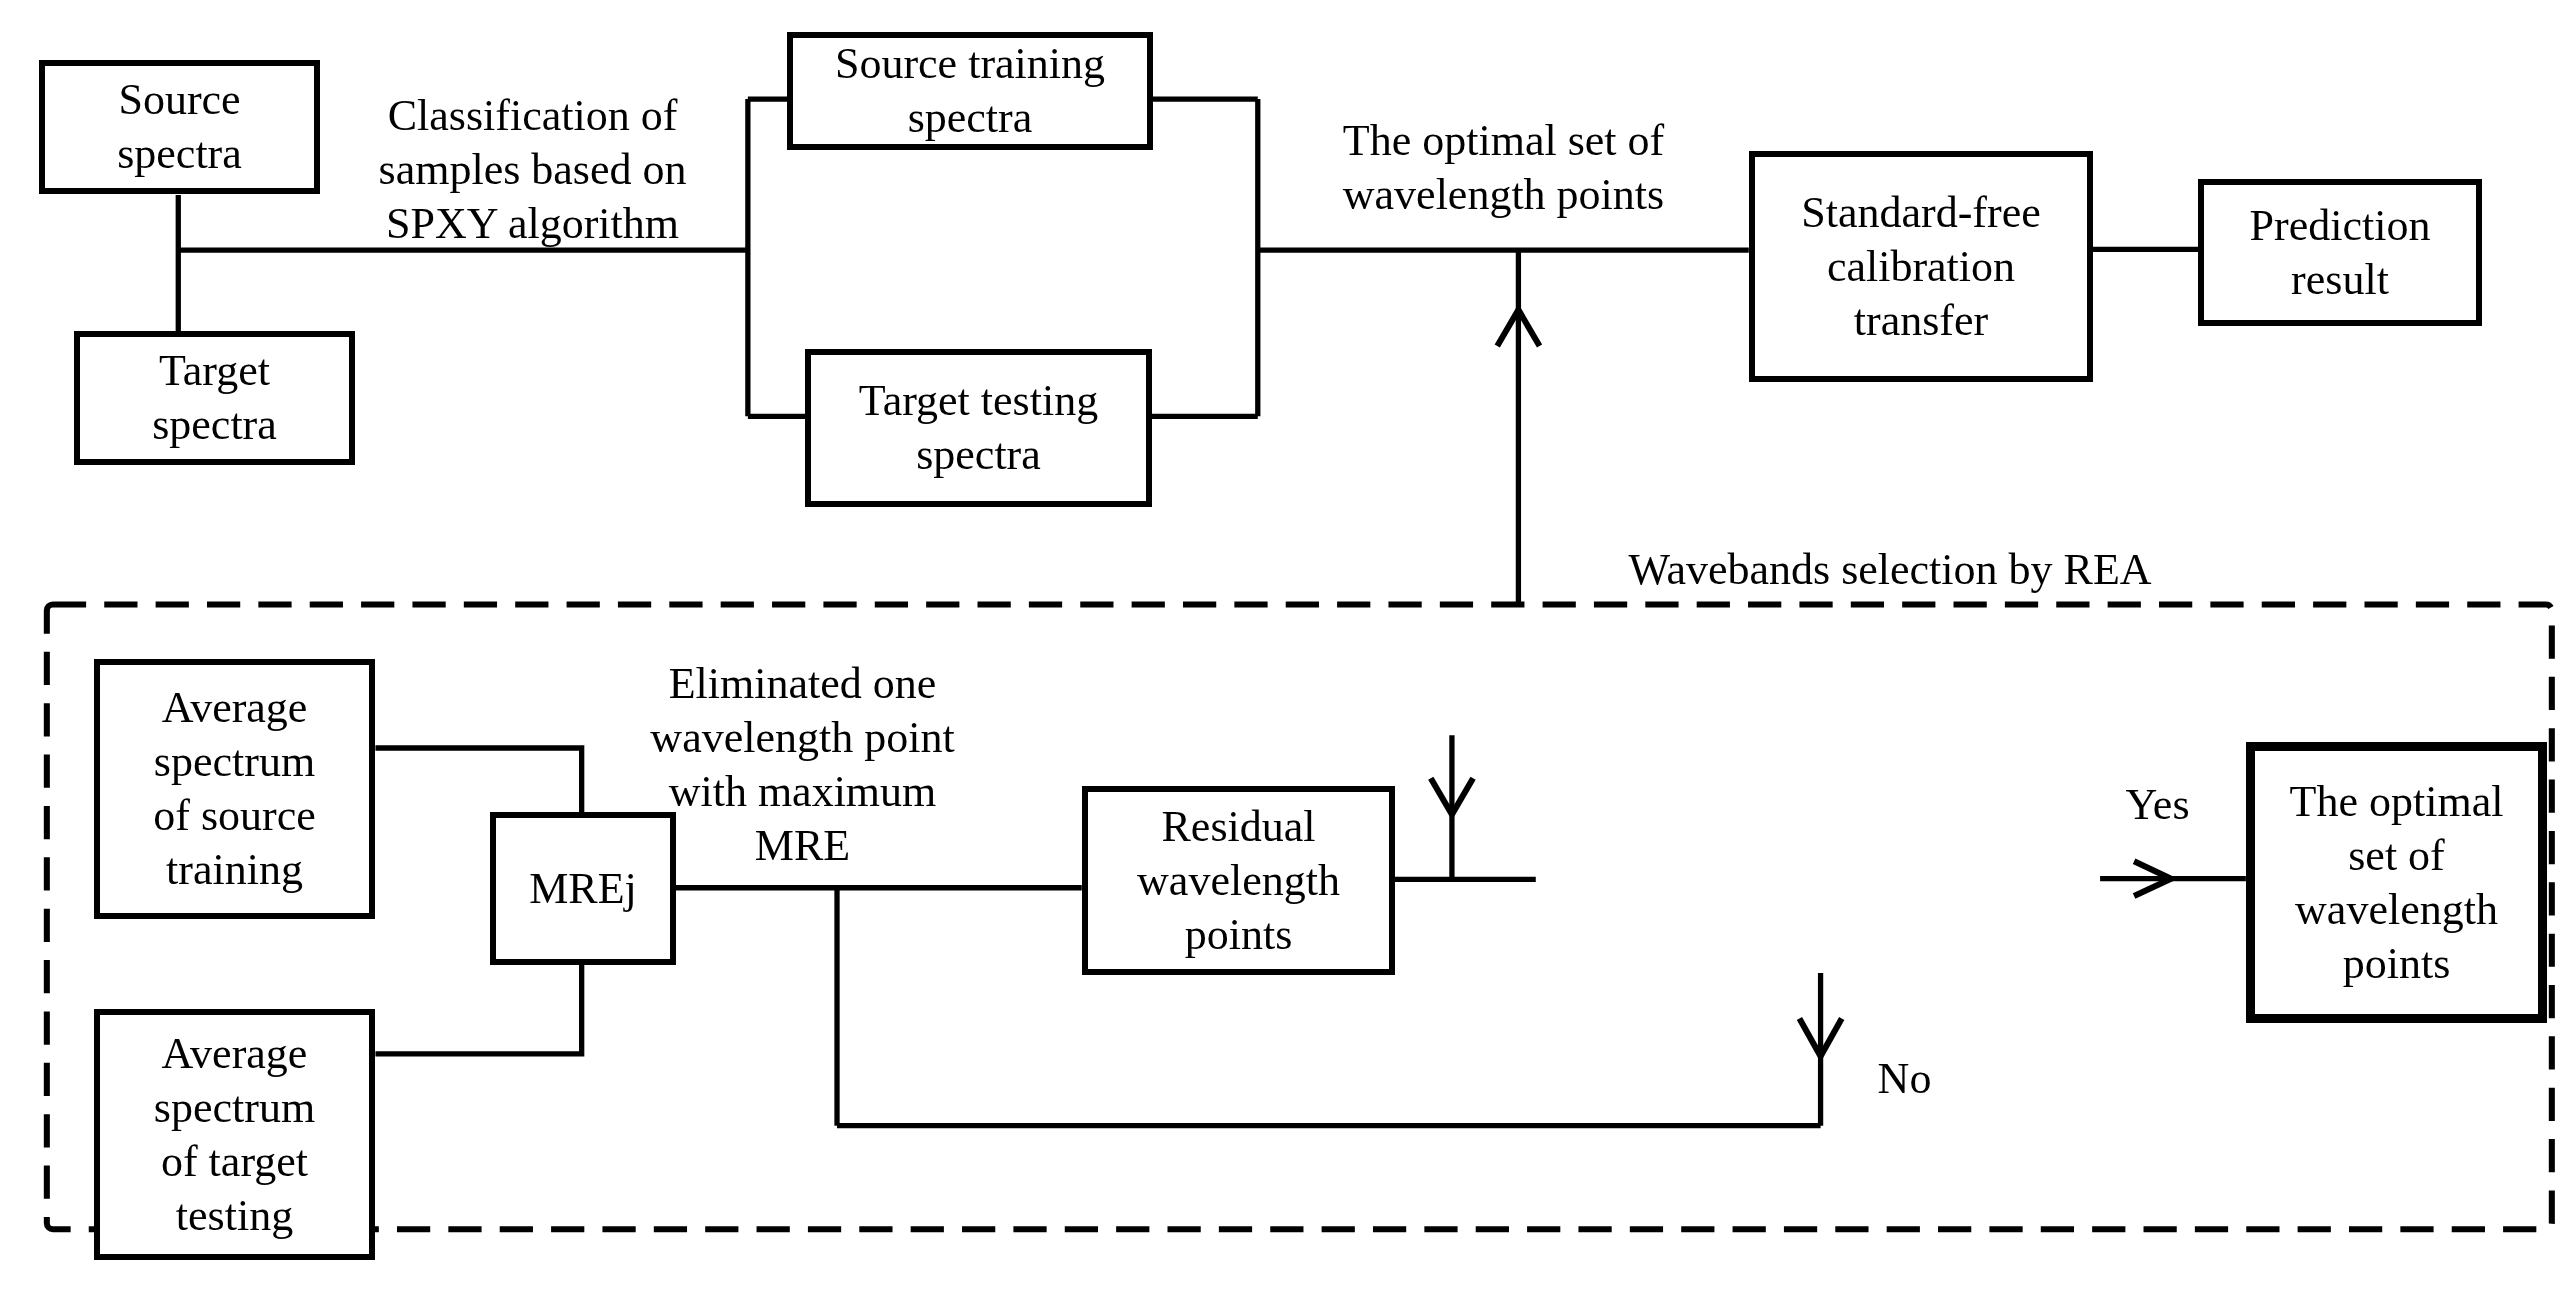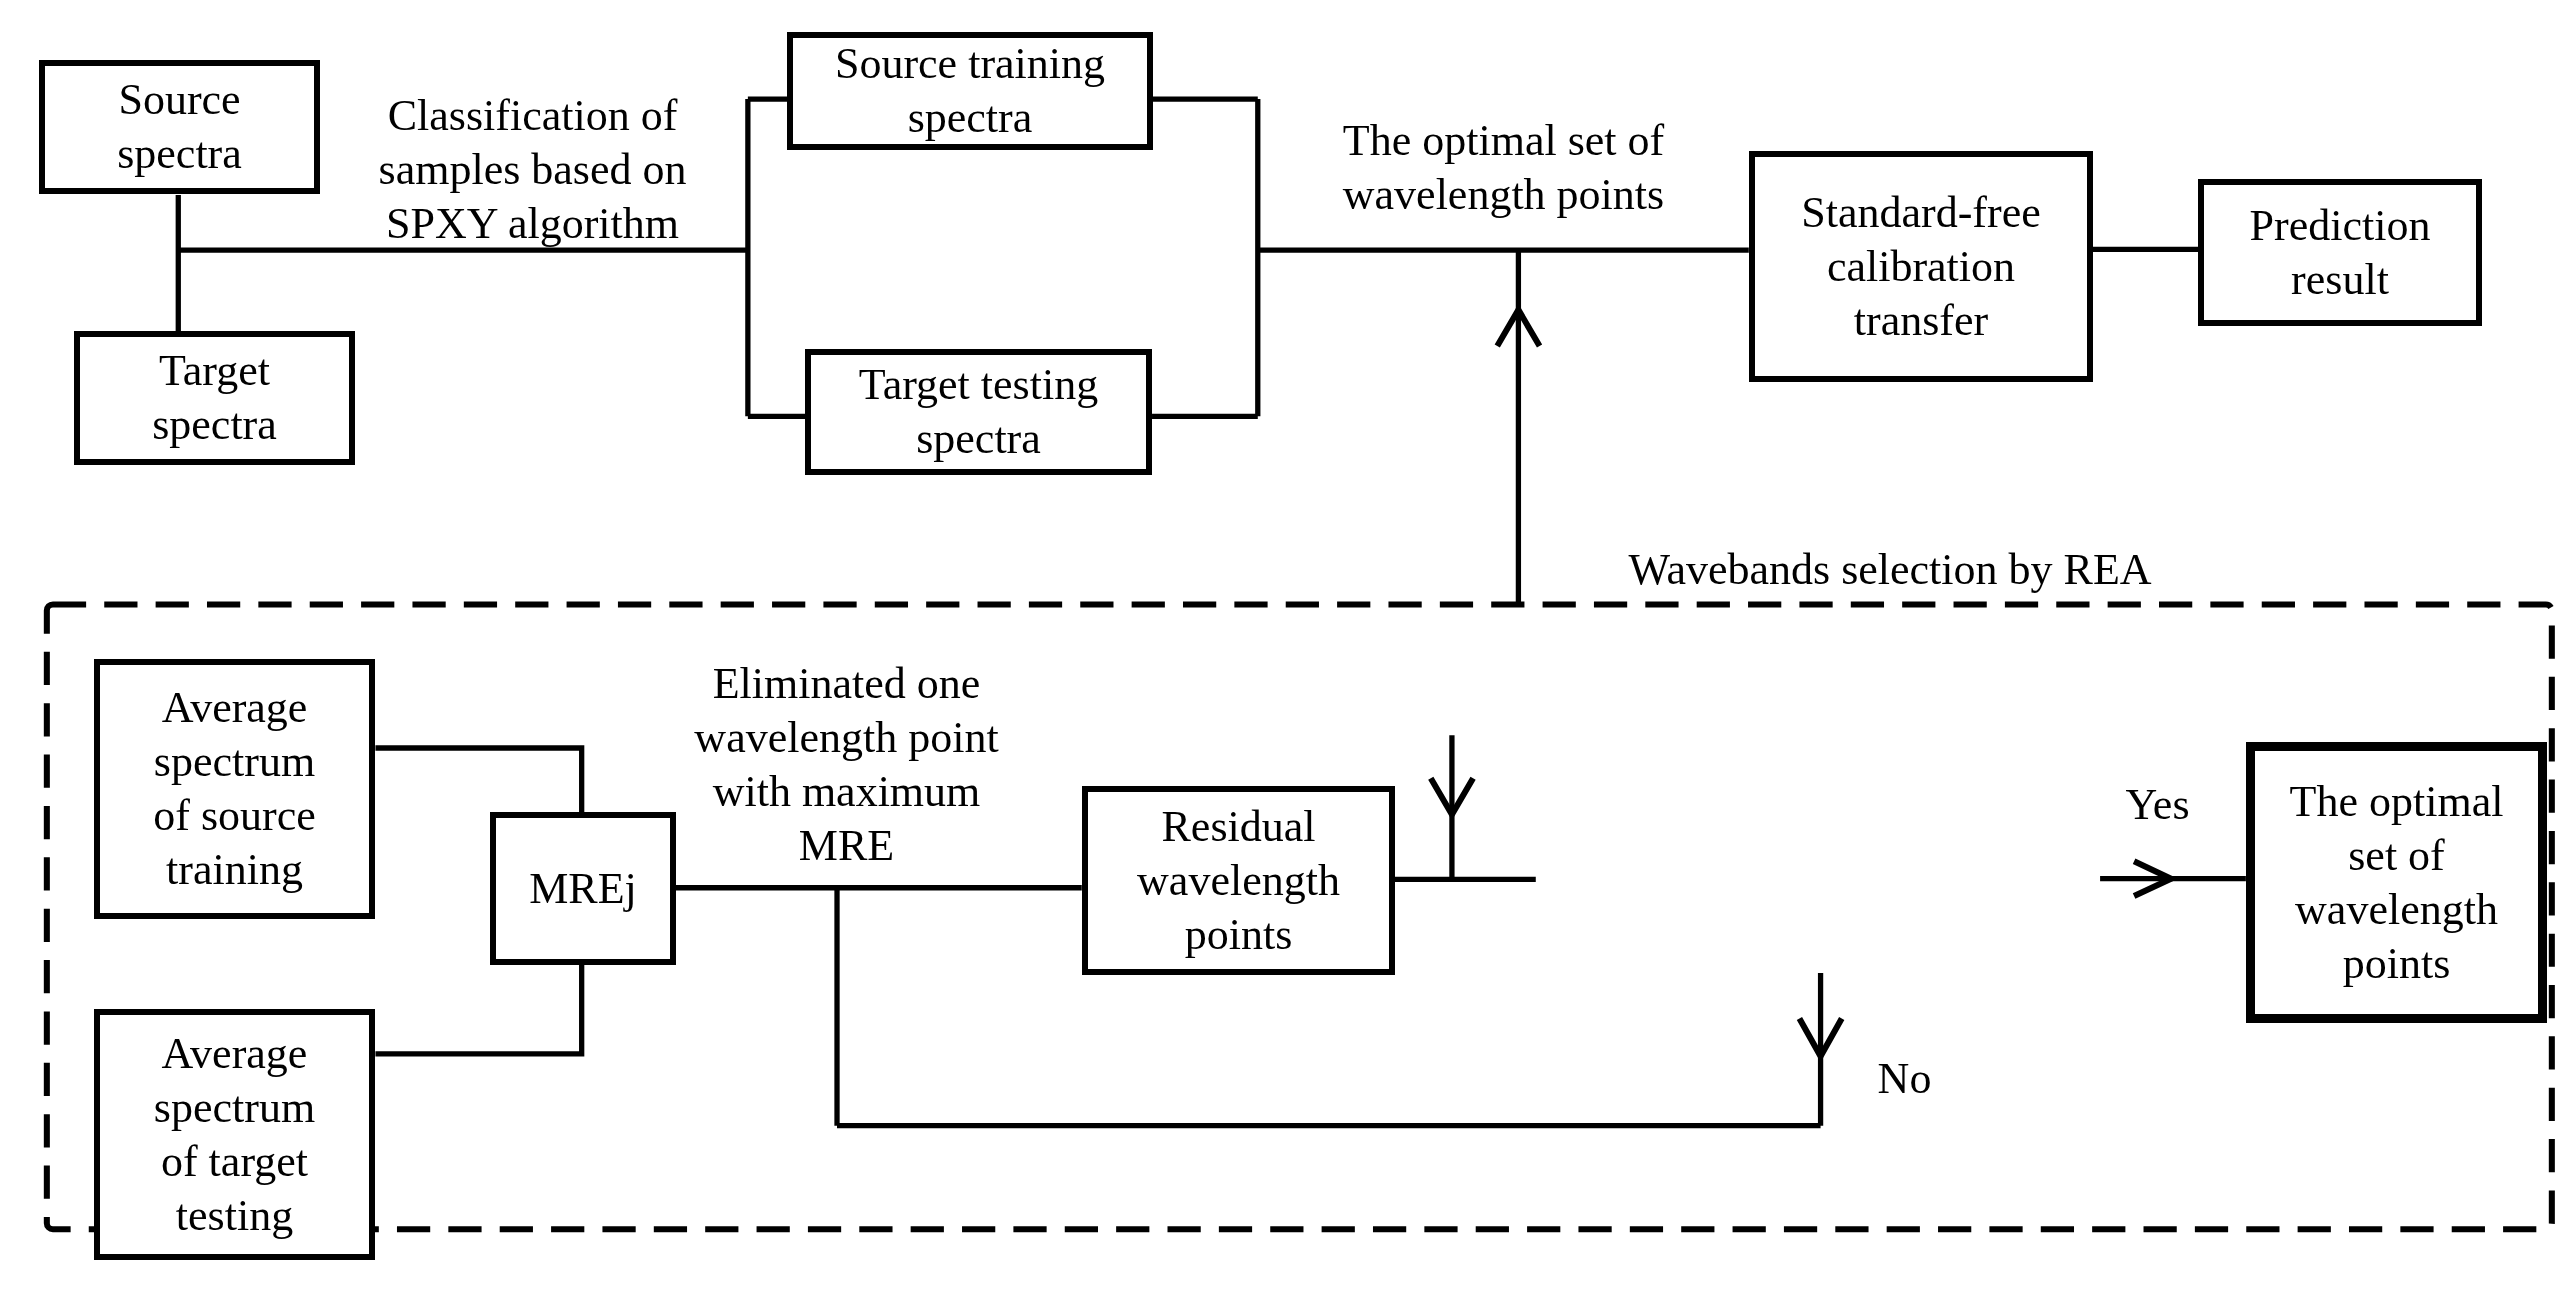--- a/index.html
+++ b/index.html
@@ -73,21 +73,21 @@
   <div class="box" style="left:39px;top:331px;width:281px;height:134px;margin-left:35px;">Target
 spectra</div>
 
   <div class="note" style="left:268px;top:88px;width:529px;height:163px;">Classification of
 samples based on
 SPXY algorithm</div>
 
   <div class="box" style="left:787px;top:32px;width:366px;height:118px;">Source training
 spectra</div>
 
-  <div class="box" style="left:805px;top:349px;width:347px;height:126px;">Target testing
+  <div class="box" style="left:805px;top:349px;width:347px;height:158px;">Target testing
 spectra</div>
 
   <div class="note" style="left:1277px;top:113px;width:453px;height:109px;">The optimal set of
 wavelength points</div>
 
   <div class="box" style="left:1749px;top:151px;width:344px;height:231px;">Standard-free
 calibration
 transfer</div>
 
   <div class="box" style="left:2198px;top:179px;width:284px;height:147px;">Prediction
@@ -100,21 +100,21 @@
 of source
 training</div>
 
   <div class="box" style="left:94px;top:1009px;width:281px;height:251px;">Average
 spectrum
 of target
 testing</div>
 
   <div class="box" style="left:490px;top:812px;width:186px;height:153px;">MREj</div>
 
-  <div class="note" style="left:635px;top:656px;width:423px;height:218px;">Eliminated one
+  <div class="note" style="left:591px;top:656px;width:423px;height:218px;">Eliminated one
 wavelength point
 with maximum
 MRE</div>
 
 
   <div class="box" style="left:1082px;top:786px;width:313px;height:189px;">Residual
 wavelength
 points</div>
 
 

